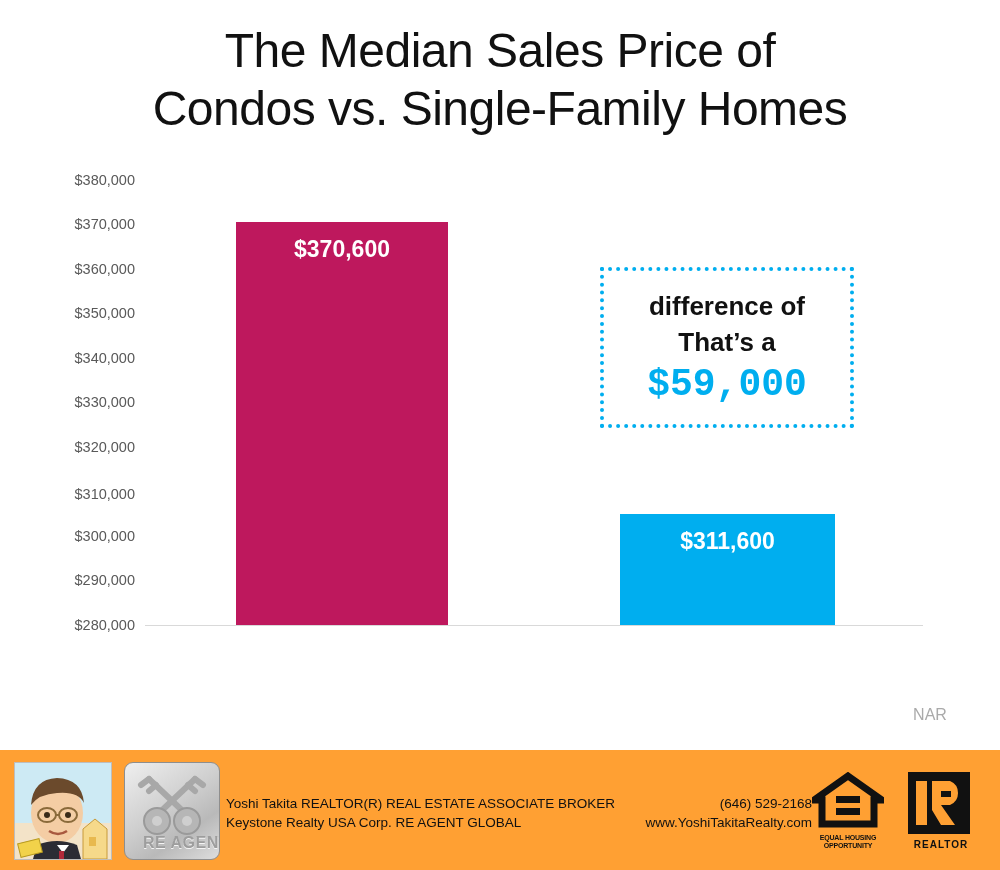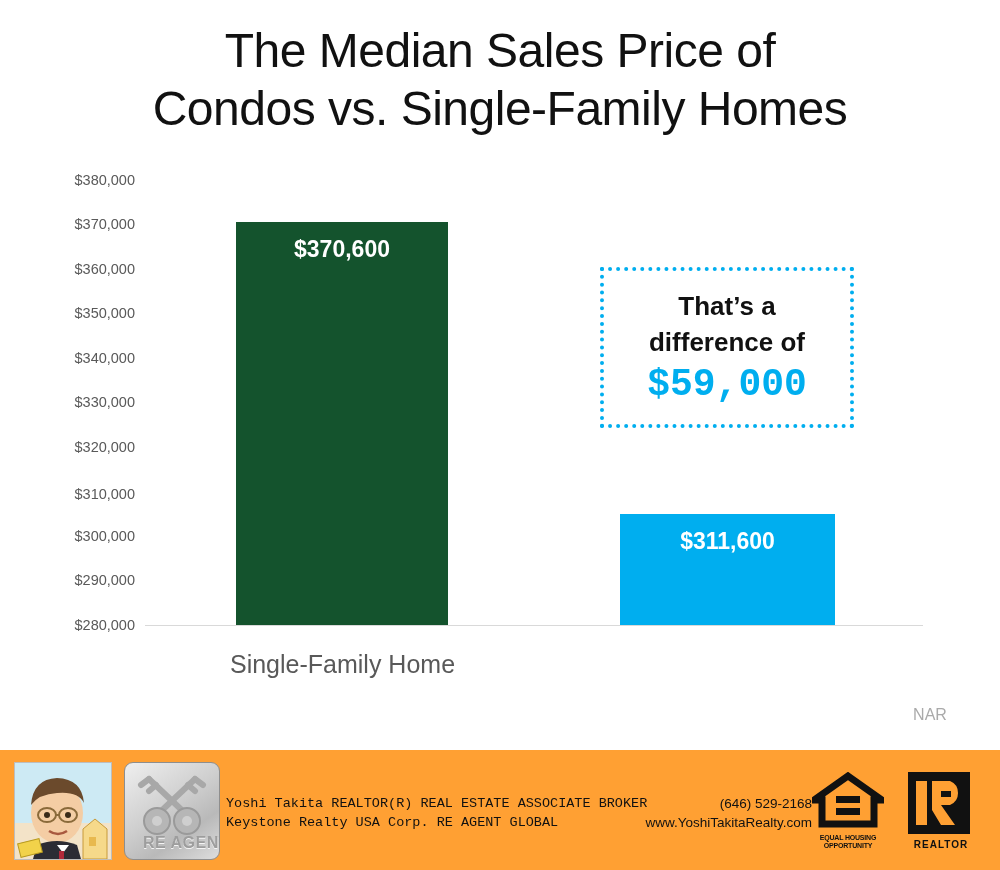--- a/index.html
+++ b/index.html
@@ -201,21 +201,20 @@
   }
 
   #agent-info {
     position: absolute;
     left: 226px;
     top: 44px;
     font-size: 13.5px;
     line-height: 19px;
     color: #111111;
     white-space: nowrap;
-    font-family: Liberation Mono, monospace;
   }
   #agent-info .ainfo-line { display: block; }
 
   #contact-info {
     position: absolute;
     left: 640px;
     top: 44px;
     width: 172px;
     text-align: right;
     font-size: 13.5px;
@@ -282,35 +281,34 @@
     <span class="y-tick" style="top:358px;">$340,000</span>
     <span class="y-tick" style="top:402px;">$330,000</span>
     <span class="y-tick" style="top:447px;">$320,000</span>
     <span class="y-tick" style="top:494px;">$310,000</span>
     <span class="y-tick" style="top:536px;">$300,000</span>
     <span class="y-tick" style="top:580px;">$290,000</span>
     <span class="y-tick" style="top:625px;">$280,000</span>
   </div>
 
   <div id="bars-layer">
-    <div class="bar" id="bar-single-family" style="height: 403.17px; background: #14532d;">
+    <div class="bar" id="bar-single-family" style="height: 403.17px; background: #be185d;">
       <span class="bar-value">$370,600</span>
     </div>
     <div class="bar" id="bar-condo" style="height: 111px; background: rgb(0, 174, 239);">
       <span class="bar-value">$311,600</span>
     </div>
   </div>
 
   <div id="axis-line" style="background: rgb(217, 217, 217);"></div>
 
-  <span class="cat-label" id="cat-single-family">Single-Family Home</span>
 
   <div id="callout-box" style="border-color: rgb(0, 174, 239);">
+    <span class="c-line">difference of</span>
     <span class="c-line">That’s a</span>
-    <span class="c-line">difference of</span>
     <span class="c-amount" style="color: rgb(0, 174, 239); font-family: Liberation Mono, monospace;">$59,000</span>
   </div>
 
   <span id="source-label">NAR</span>
 </div>
 
 <div id="footer-bar" style="background: rgb(255, 160, 51);">
 
   <div id="avatar-logo">
     <svg width="96" height="96" viewBox="0 0 96 96">

